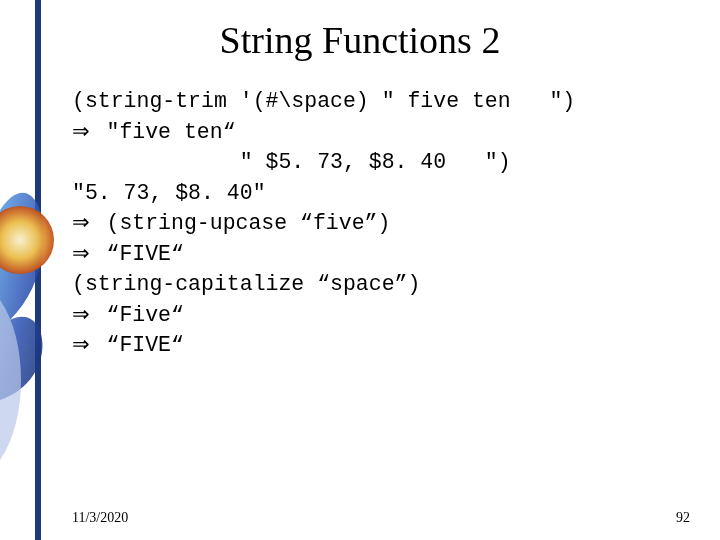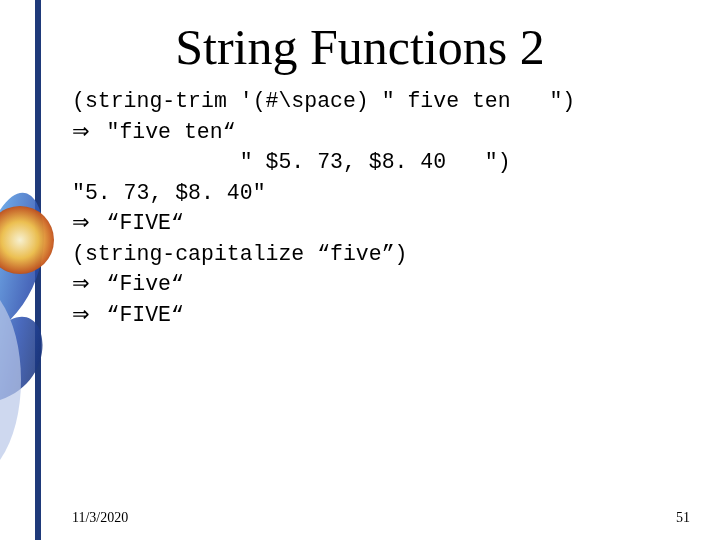--- a/index.html
+++ b/index.html
@@ -26,21 +26,21 @@
     width: 58px;
     height: 540px;
     z-index: 0;
   }
   .title {
     position: absolute;
     top: 18px;
     left: 0;
     width: 720px;
     text-align: center;
-    font-size: 50px;
+    font-size: 38px;
     font-weight: 400;
     z-index: 2;
   }
   .body {
     position: absolute;
     top: 86px;
     left: 72px;
     width: 620px;
     z-index: 2;
   }
@@ -94,24 +94,25 @@
     <path d="M0 300 C 28 340, 28 420, 0 460 Z" fill="#b9c8e8" opacity="0.7"></path>
   </svg>
 
   <div class="title">String Functions 2</div>
 
   <div class="body">
     <div class="code-line">(string-trim '(#\space) " five ten   ")</div>
     <div class="code-line"><span class="arrow">⇒</span><span> "five ten“</span></div>
     <div class="code-line">             " $5. 73, $8. 40   ")</div>
     <div class="code-line">"5. 73, $8. 40"</div>
+    <div class="code-line"><span class="arrow">⇒</span><span> (string-upcase “five”)</span></div>
     <div class="code-line"><span class="arrow">⇒</span><span> “FIVE“</span></div>
-    <div class="code-line">(string-capitalize “five”)</div>
+    <div class="code-line">(string-capitalize “space”)</div>
     <div class="code-line"><span class="arrow">⇒</span><span> “Five“</span></div>
     <div class="code-line"><span class="arrow">⇒</span><span> “FIVE“</span></div>
   </div>
 
   <div class="footer">
     <span>11/3/2020</span>
-    <span>51</span>
+    <span>92</span>
   </div>
 
 </div>
 
 </body></html>

